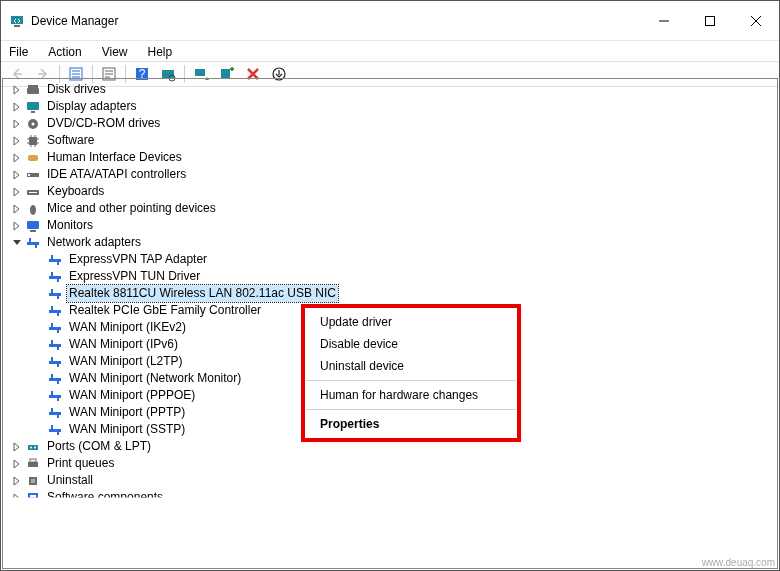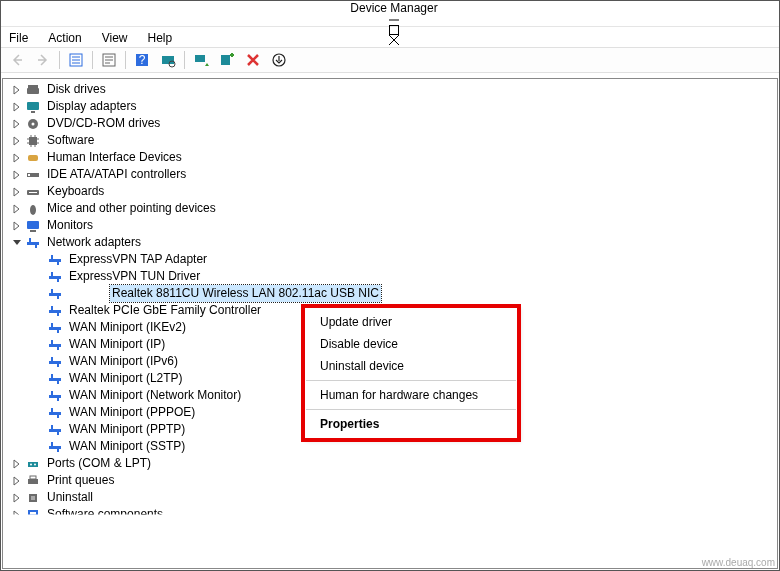--- a/index.html
+++ b/index.html
@@ -1,19 +1,19 @@
 <!DOCTYPE html>
 <html><head>
 <meta charset="utf-8">
 <style>
   * { box-sizing: border-box; margin: 0; padding: 0; font-family: "Segoe UI", Tahoma, sans-serif; font-size: 12px; }
   body { width: 780px; height: 571px; background: #fff; overflow: hidden; border: 1px solid #555; position: relative; }
 
   
-  .titlebar { height: 26px; display: flex; align-items: center; padding-left: 8px; background: #fff; border-bottom: 1px solid #e5e5e5; flex-direction: column; }
+  .titlebar { height: 40px; display: flex; align-items: center; padding-left: 8px; background: #fff; border-bottom: 1px solid #e5e5e5; }
   .titlebar .icon { width: 16px; height: 16px; margin-right: 6px; }
   .titlebar .title { font-size: 12px; flex: 0 0 auto; }
   .titlebar .spacer { flex: 1; }
   .ctrl { width: 46px; height: 30px; display: flex; align-items: center; justify-content: center; }
   .ctrl svg { width: 10px; height: 10px; }
 
   
   .menubar { height: 20px; display: flex; align-items: flex-end; padding: 0 4px; gap: 12px; }
   .menubar span { padding: 2px 4px; }
 
@@ -24,21 +24,21 @@
   .tsep { width: 1px; height: 18px; background: #ccc; margin: 0 2px; }
 
   
   .tree-wrap { position: absolute; top: 77px; left: 1px; right: 1px; bottom: 1px; overflow: hidden; border: 1px solid #888; }
   .tree { position: absolute; inset: 0; overflow-y: scroll; padding: 2px 0; }
   .row { display: flex; align-items: center; height: 17px; line-height: 17px; white-space: nowrap; }
   .tw { width: 16px; height: 16px; display: flex; align-items: center; justify-content: center; flex: 0 0 auto; }
   .indent { flex: 0 0 auto; }
   .ricon { width: 16px; height: 16px; margin-right: 4px; flex: 0 0 auto; }
   .label { padding: 0 2px; }
-  .label.sel { background: #cce8ff; outline: 1px dotted #222; margin-left: 43px; }
+  .label.sel { background: #cce8ff; outline: 1px dotted #222; }
 
   
   .ctxmenu { position: absolute; left: 302px; top: 305px; width: 216px; background: #fff; border: 2px solid #e60000; padding: 3px 1px; z-index: 10; box-shadow: 2px 2px 4px rgba(0,0,0,0.1);}
   .ctxmenu::before{content:"";position:absolute;inset:-4px;border:2px solid #e60000;pointer-events:none;}
   .citem { height: 22px; display: flex; align-items: center; padding-left: 14px; }
   .citem.bold { font-weight: bold; }
   .csep { height: 1px; background: #d0d0d0; margin: 3px 0; }
 
   
   .wm { position: absolute; right: 4px; bottom: 2px; font-size: 10px; color: #aaa; }
@@ -373,28 +373,20 @@
           <use href="#i-net"></use>
         </svg>
         <span class="label">WAN Miniport (IKEv2)</span>
       </div>
       <div class="row">
         <span class="indent" style="width: 28px;"></span>
         <span class="tw"></span>
         <svg viewBox="0 0 16 16" class="ricon">
           <use href="#i-net"></use>
         </svg>
-        <span class="label">WAN Miniport (IP)</span>
-      </div>
-      <div class="row">
-        <span class="indent" style="width: 28px;"></span>
-        <span class="tw"></span>
-        <svg viewBox="0 0 16 16" class="ricon">
-          <use href="#i-net"></use>
-        </svg>
         <span class="label">WAN Miniport (IPv6)</span>
       </div>
       <div class="row">
         <span class="indent" style="width: 28px;"></span>
         <span class="tw"></span>
         <svg viewBox="0 0 16 16" class="ricon">
           <use href="#i-net"></use>
         </svg>
         <span class="label">WAN Miniport (L2TP)</span>
       </div>

